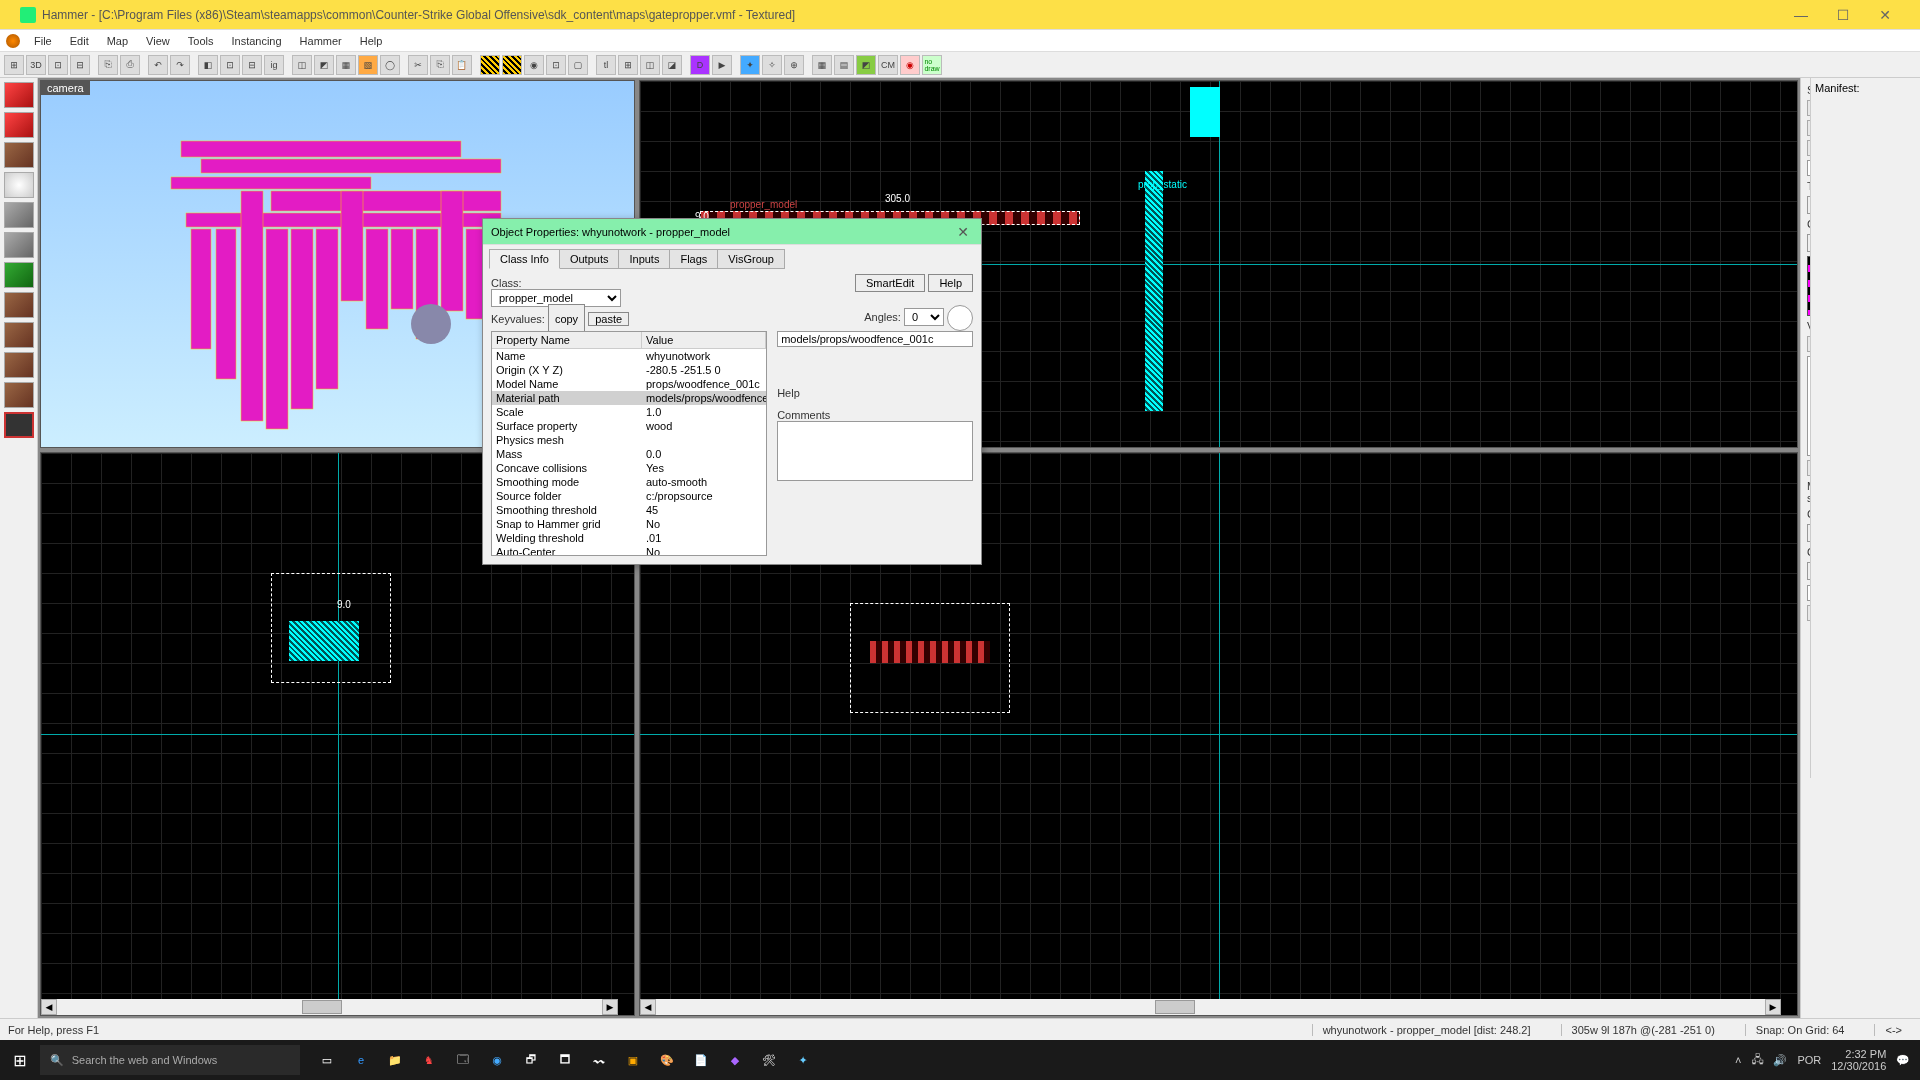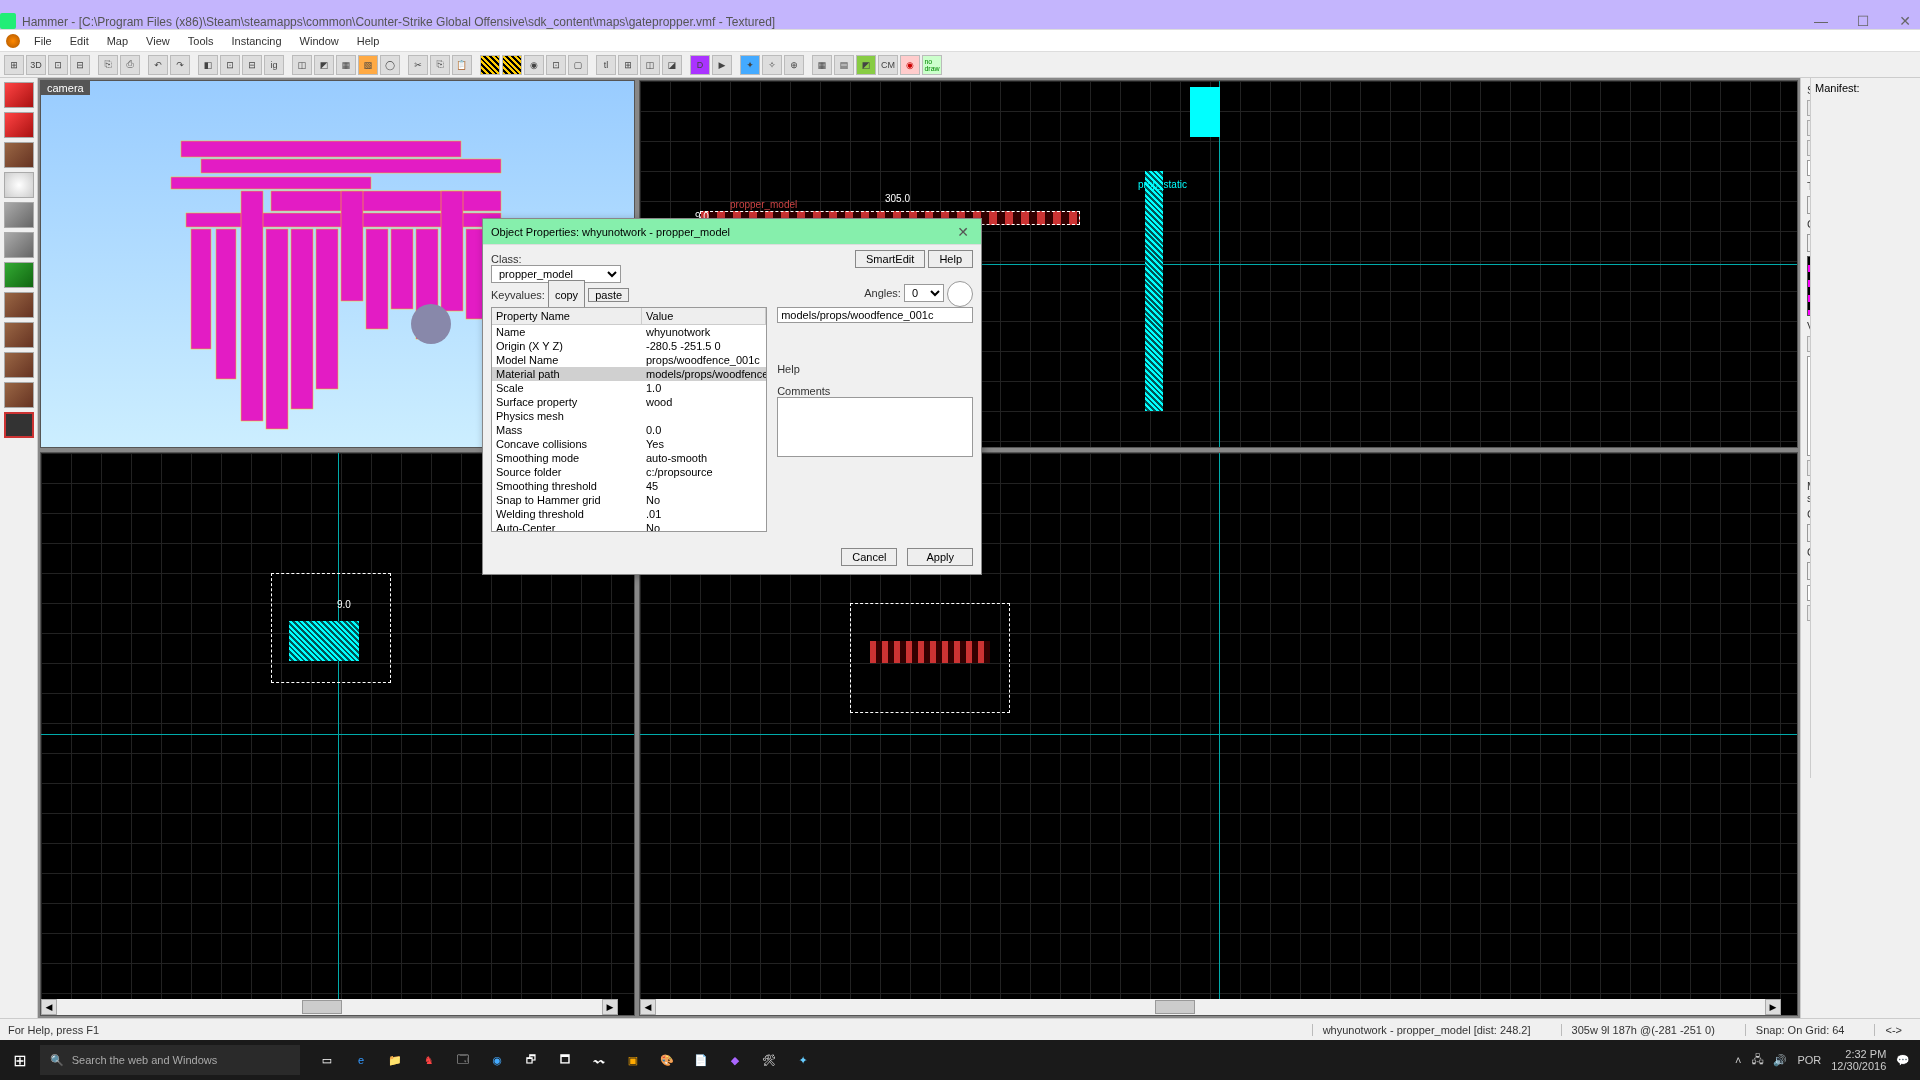--- a/index.html
+++ b/index.html
@@ -1,17 +1,17 @@
 <!DOCTYPE html>
 <html><head>
 <meta charset="utf-8">
 <style>
 * { margin:0; padding:0; box-sizing:border-box; font-family:"Segoe UI",Tahoma,sans-serif; font-size:11px; }
 body { background:#f0f0f0; width:1920px; height:1080px; overflow:hidden; position:relative; }
-.titlebar { height:30px; background:#c4b5fd; display:flex; align-items:flex-end; padding:0 0; border-bottom:1px solid #ddd; }
+.titlebar { height:30px; background:#fde047; display:flex; align-items:center; padding:0 20px; border-bottom:1px solid #ddd; }
 .titlebar .icon { width:16px; height:16px; background:#2e7; border-radius:2px; margin-right:6px; }
 .titlebar .title { flex:1; color:#555; font-size:12px; }
 .titlebar .winbtns { display:flex; gap:12px; }
 .titlebar .winbtns span { width:30px; text-align:center; color:#666; cursor:default; font-size:14px; }
 .menubar { height:22px; background:#fff; display:flex; align-items:center; padding:0 6px; gap:2px; border-bottom:1px solid #ddd; }
 .menubar .appicon { width:14px; height:14px; background:radial-gradient(circle,#f80,#a50); border-radius:50%; margin-right:4px; }
 .menubar span { padding:2px 8px; color:#333; }
 .toolbar { height:26px; background:#f0f0f0; display:flex; align-items:center; padding:0 4px; gap:2px; border-bottom:1px solid #ccc; }
 .toolbar .tb { width:20px; height:20px; background:#ddd; border:1px solid #bbb; display:inline-flex; align-items:center; justify-content:center; font-size:9px; color:#444; }
 .toolbar .sep { width:4px; }
@@ -86,21 +86,21 @@
 </div>
 
 <div class="menubar">
   <div class="appicon"></div>
   <span>File</span>
   <span>Edit</span>
   <span>Map</span>
   <span>View</span>
   <span>Tools</span>
   <span>Instancing</span>
-  <span>Window</span>
+  <span>Hammer</span>
   <span>Help</span>
 </div>
 
 <div class="toolbar">
   <div class="tb">⊞</div>
   <div class="tb">3D</div>
   <div class="tb">⊡</div>
   <div class="tb">⊟</div>
   <div class="sep"></div>
   <div class="tb">⎘</div>
@@ -291,20 +291,27 @@
 
 <div class="manifest">
   <label>Manifest:</label>
 </div>
 
 <div class="dialog">
   <div class="dtitle">
     <span>Object Properties: whyunotwork - propper_model</span>
     <span class="x">✕</span>
   </div>
+  <div class="tabs">
+    <div class="tab active">Class Info</div>
+    <div class="tab">Outputs</div>
+    <div class="tab">Inputs</div>
+    <div class="tab">Flags</div>
+    <div class="tab">VisGroup</div>
+  </div>
   <div class="body">
     <div style="display:flex;gap:10px;align-items:flex-start">
       <div style="flex:1">
         <label>Class:</label><br>
         <select style="width:130px"><option>propper_model</option></select>
         <div style="margin-top:6px">
           <label>Keyvalues:</label>
           <span class="btn" style="padding:8px 6px">copy</span>
           <span class="btn" style="padding:0 6px">paste</span>
         </div>
@@ -391,24 +398,20 @@
       </div>
       <div style="flex:1">
         <input type="text" style="width: 100%;" value="models/props/woodfence_001c">
         <div style="height:40px"></div>
         <label>Help</label>
         <div style="height:10px"></div>
         <label>Comments</label>
         <div class="commentbox"></div>
       </div>
     </div>
-  </div>
-  <div class="footer">
-    <div class="btn">Cancel</div>
-    <div class="btn" style="padding:2px 18px">Apply</div>
   </div>
 </div>
 
 <div class="statusbar">
   <span>For Help, press F1</span>
   <span class="cell" style="margin-left:auto">whyunotwork - propper_model   [dist: 248.2]</span>
   <span class="cell">305w 9l 187h @(-281 -251 0)</span>
   <span class="cell">Snap: On Grid: 64</span>
   <span class="cell">&lt;-&gt;</span>
 </div>

